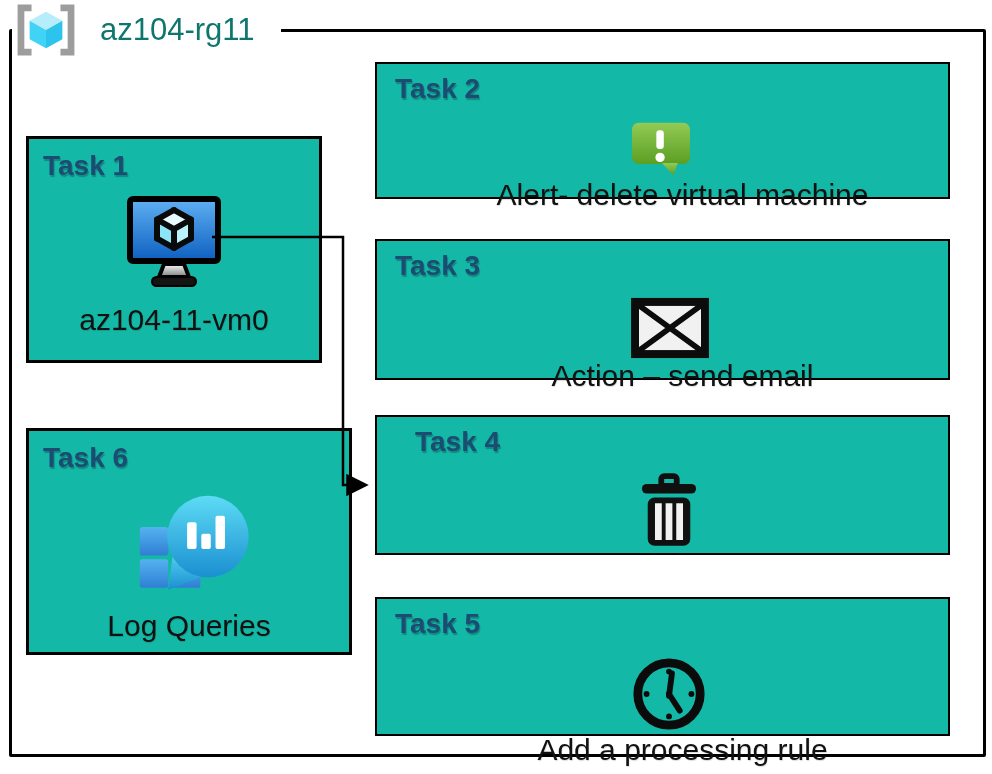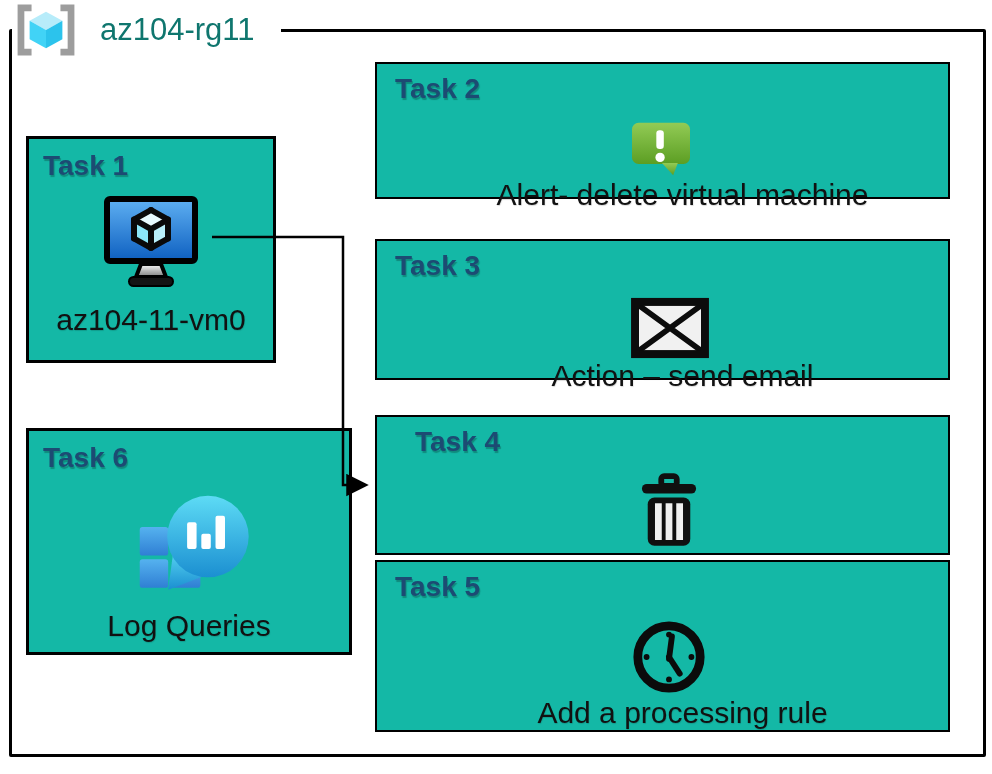--- a/index.html
+++ b/index.html
@@ -40,26 +40,26 @@
   }
   .t1 .box-label{margin-top:14px;}
   .t6 .box-label{margin-top:8px;}
   .row{display:flex;align-items:center;margin:14px 0 0 40px;flex-direction:column;}
   .icon-wrap{width:105px;display:flex;align-items:center;justify-content:flex-start;line-height:0;}
   .row-label{
     font-size:30px;color:#111;white-space:nowrap;
     text-shadow:0.5px 1px 1px rgba(0,0,0,0.15);
   }
   
-  .t1{left:26px;top:136px;width:250px;height:227px;}
+  .t1{left:26px;top:136px;width:296px;height:227px;}
   .t6{left:26px;top:428px;width:326px;height:227px;}
   .t2{left:375px;top:62px;width:575px;height:137px;}
   .t3{left:375px;top:239px;width:575px;height:141px;}
   .t4{left:375px;top:415px;width:575px;height:140px;padding-left:20px;}
-  .t5{left:375px;top:560px;width:575px;height:172px;}
+  .t5{left:375px;top:597px;width:575px;height:139px;}
   .connector{position:absolute;left:0;top:0;z-index:5;pointer-events:none;}
 </style>
 </head>
 <body>
 
 <div class="canvas">
 
   <div class="rg-border"></div>
 
   <div class="rg-header">

